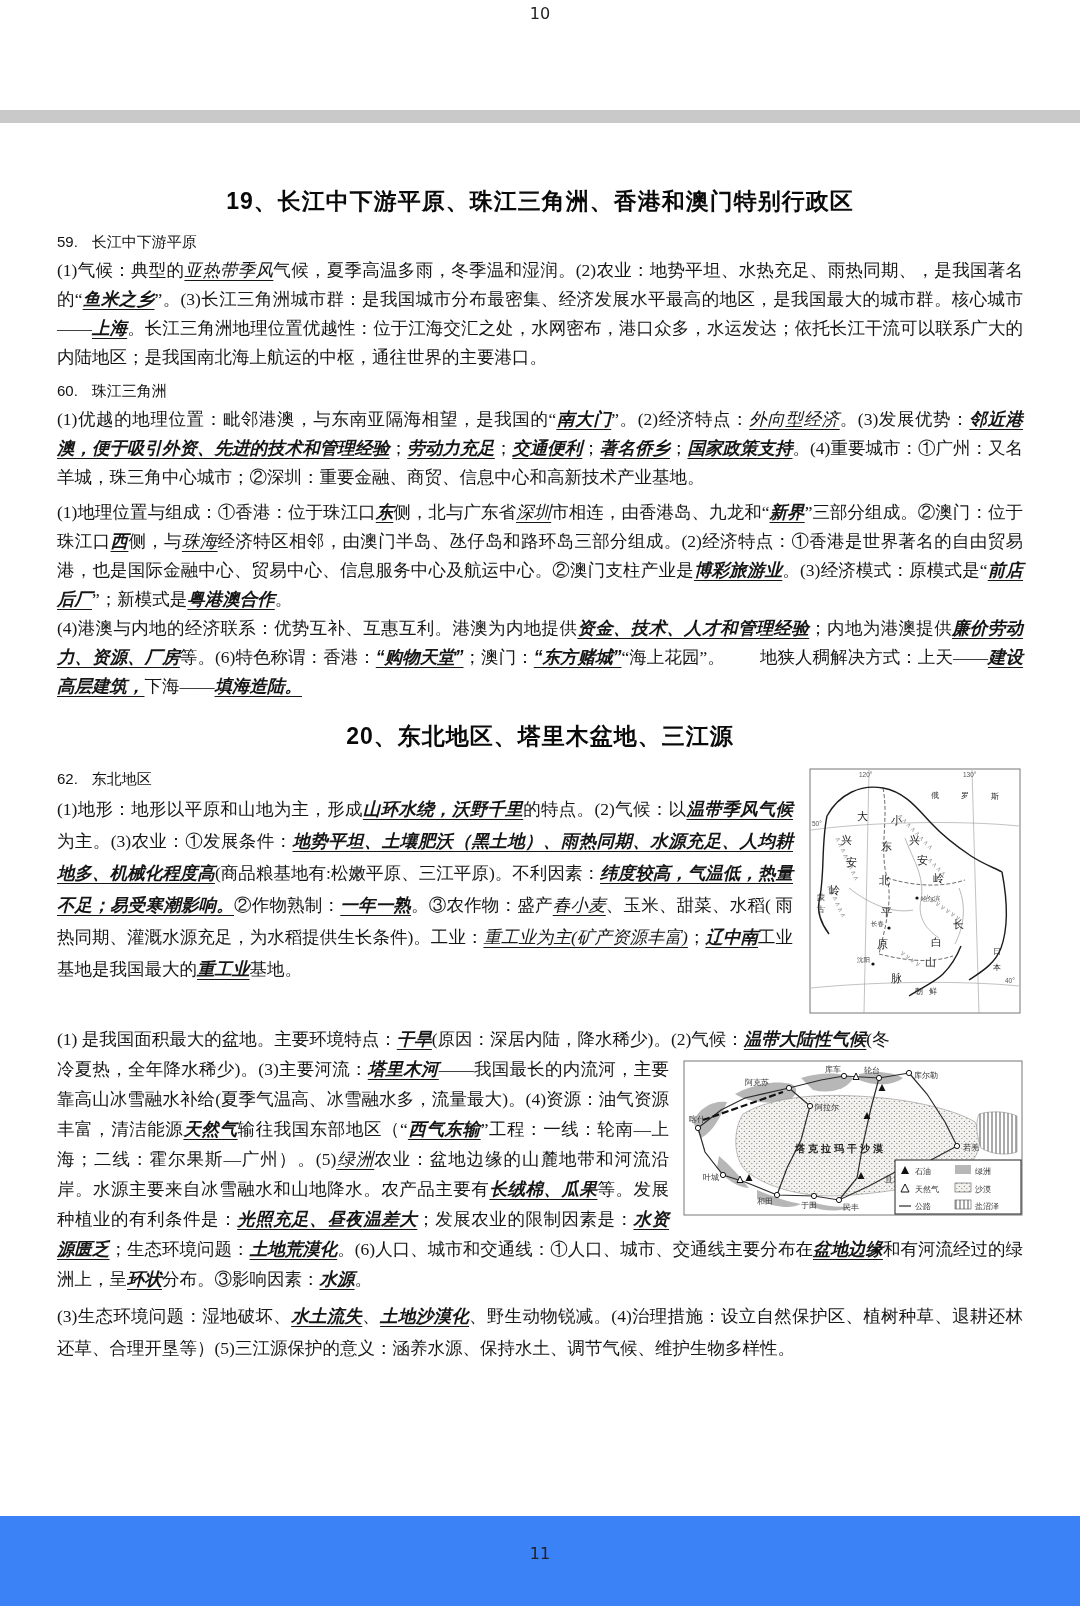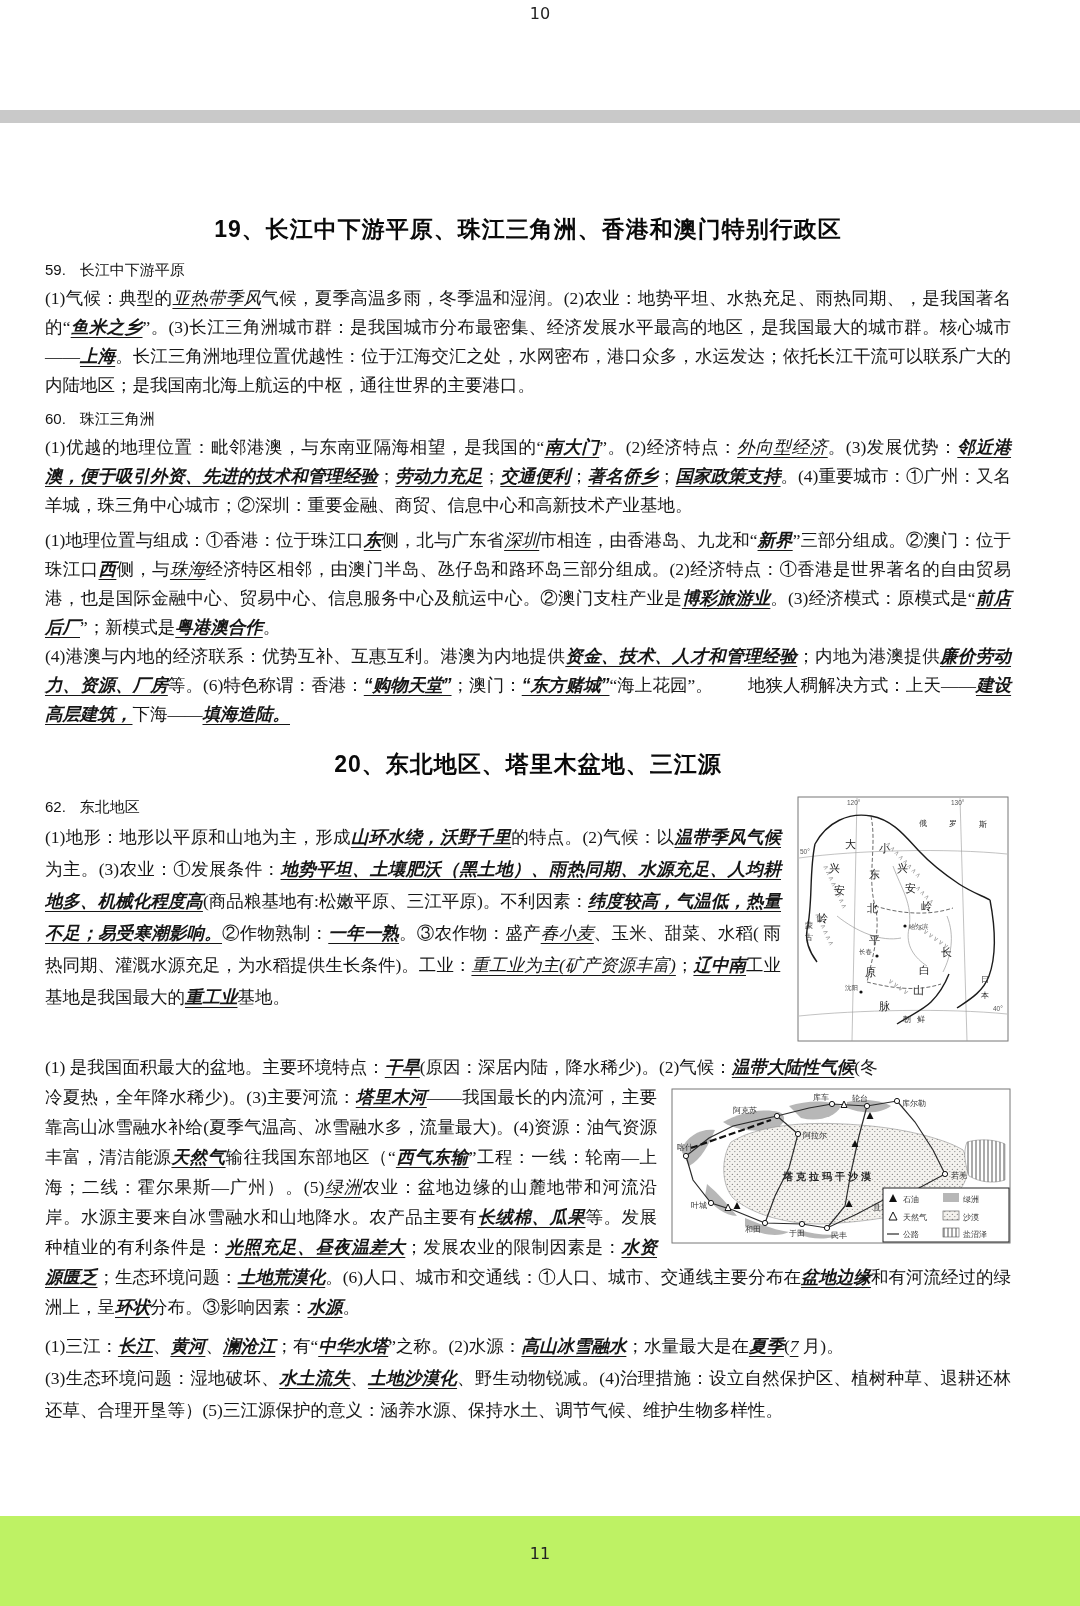--- a/index.html
+++ b/index.html
@@ -2,23 +2,23 @@
 <html><head>
 <meta charset="utf-8">
 <style>
   html,body{margin:0;padding:0;background:#ffffff;}
   .page{position:relative;width:1080px;height:1606px;background:#fff;overflow:hidden;
         font-family:"Liberation Serif",serif;color:#161616;}
   .pagenum{position:absolute;left:0;width:100%;text-align:center;
            font-family:"DejaVu Sans","Liberation Sans",sans-serif;font-size:16px;color:#222;}
   .pagenum.top{top:4px;}
   .pagebreak{position:absolute;top:110px;left:0;width:100%;height:13px;background:#c9c9c9;}
-  .footband{position:absolute;top:1516px;left:0;width:100%;height:90px;background:#bef264;}
+  .footband{position:absolute;top:1516px;left:0;width:100%;height:90px;background:#3b82f6;}
   .footband .pagenum{position:static;margin-top:28px;}
-  .content{position:absolute;top:186px;left:45px;width:966px;margin-top:28px;}
+  .content{position:absolute;top:186px;left:57px;width:966px;}
   h1{font-family:"Liberation Sans",sans-serif;font-weight:bold;font-size:23px;
      text-align:center;margin:0 0 16px 0;color:#0a0a0a;letter-spacing:1px;}
   h1.h20{margin-top:20px;margin-bottom:18px;}
   .ititle{font-family:"Liberation Sans",sans-serif;font-size:15px;color:#111;
           margin:10px 0 4px 0;}
   .ititle .inum{margin-right:14px;}
   p.body{margin:2px 0 6px 0;font-size:17.5px;text-align:justify;white-space:pre-wrap;}
   p.lh29{line-height:29px;}
   p.lh30{line-height:30px;}
   p.lh36{line-height:32px;}
@@ -259,21 +259,20 @@
             <rect x="272" y="123" width="16" height="9" fill="url(#dots)" stroke="#555" stroke-width="0.6"></rect>
             <text class="lab-sm" x="292" y="132">沙漠</text>
             <rect x="272" y="140" width="16" height="9" fill="url(#hatch)" stroke="#555" stroke-width="0.6"></rect>
             <text class="lab-sm" x="292" y="149">盐沼泽</text>
           </g>
         </svg>
       </figure>
       <p class="body lh30" style="margin-top:0;"><span>冷夏热，全年降水稀少)。(3)主要河流：</span><span class="u b">塔里木河</span><span>——我国最长的内流河，主要靠高山冰雪融水补给(夏季气温高、冰雪融水多，流量最大)。(4)资源：油气资源丰富，清洁能源</span><span class="u b">天然气</span><span>输往我国东部地区（“</span><span class="u b">西气东输</span><span>”工程：一线：轮南—上海；二线：霍尔果斯—广州）。(5)</span><span class="u">绿洲</span><span>农业：盆地边缘的山麓地带和河流沿岸。水源主要来自冰雪融水和山地降水。农产品主要有</span><span class="u b">长绒棉、瓜果</span><span>等。发展种植业的有利条件是：</span><span class="u b">光照充足、昼夜温差大</span><span>；发展农业的限制因素是：</span><span class="u b">水资源匮乏</span><span>；生态环境问题：</span><span class="u b">土地荒漠化</span><span>。(6)人口、城市和交通线：①人口、城市、交通线主要分布在</span><span class="u b">盆地边缘</span><span>和有河流经过的绿洲上，呈</span><span class="u b">环状</span><span>分布。③影响因素：</span><span class="u b">水源</span><span>。</span></p>
     </div>
 
-    <p class="body lh36" style="margin-bottom:0;"><span>(1)三江：</span><span class="u b">长江</span><span>、</span><span class="u b">黄河</span><span>、</span><span class="u b">澜沧江</span><span>；有“</span><span class="u b">中华水塔</span><span>”之称。(2)水源：</span><span class="u b">高山冰雪融水</span><span>；水量最大是在</span><span class="u b">夏季</span><span>(</span><span class="u">7</span><span> 月)。</span></p>
     <p class="body lh36" style="margin-top:0;"><span>(3)生态环境问题：湿地破坏、</span><span class="u b">水土流失</span><span>、</span><span class="u b">土地沙漠化</span><span>、野生动物锐减。(4)治理措施：设立自然保护区、植树种草、退耕还林还草、合理开垦等）(5)三江源保护的意义：涵养水源、保持水土、调节气候、维护生物多样性。</span></p>
 
   </div>
 
   <div class="footband">
     <div class="pagenum bottom">11</div>
   </div>
 
 </div>
 

